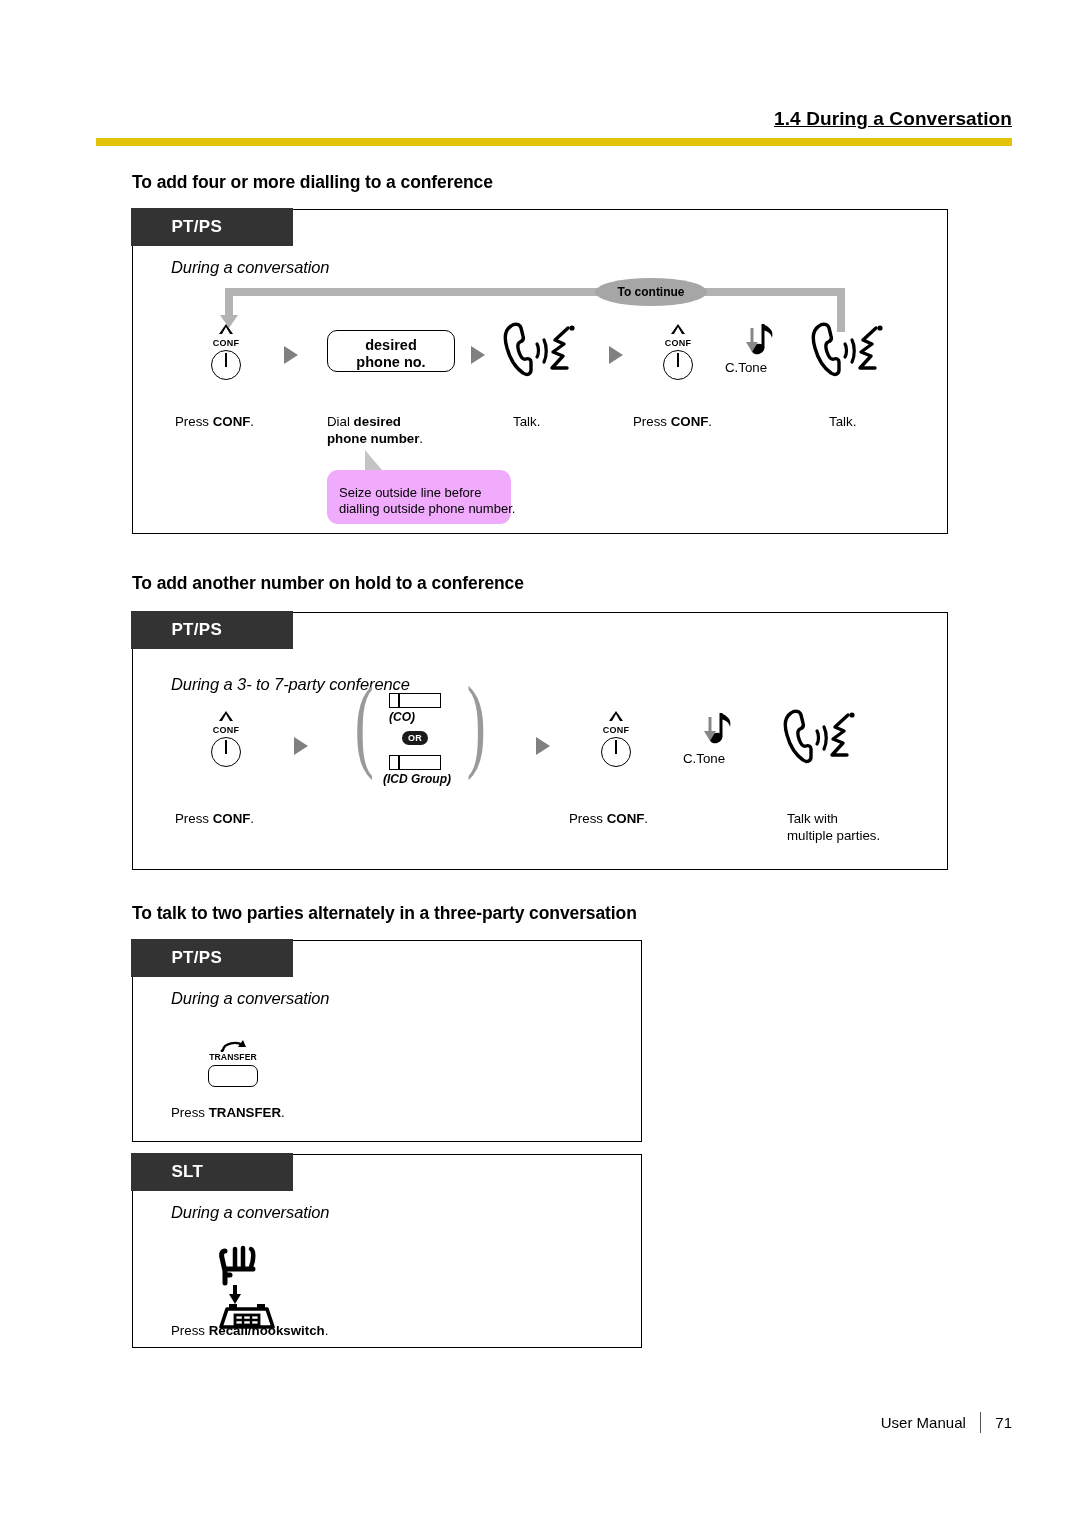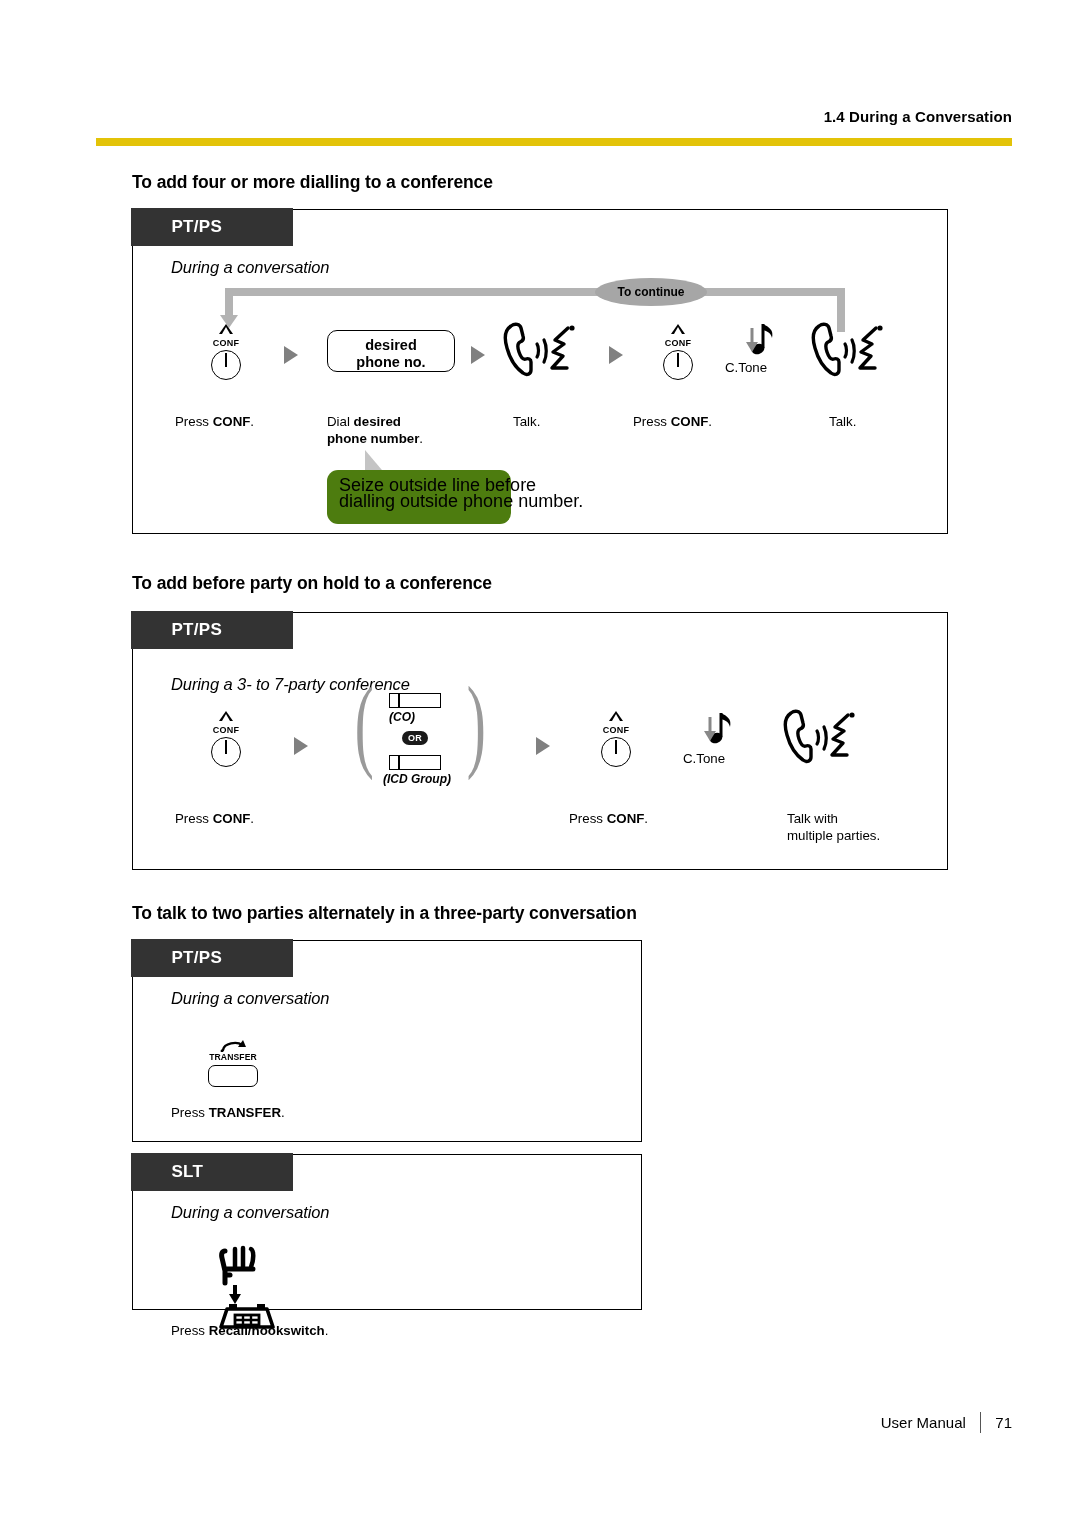--- a/index.html
+++ b/index.html
@@ -16,23 +16,24 @@
     overflow: hidden;
   }
 
   
   .page-header {
     position: absolute;
     left: 96px;
     top: 108px;
     width: 916px;
     text-align: right;
-    font-size: 15px;
+    font-size: 19px;
     font-weight: bold;
     letter-spacing: .1px;
+    text-decoration: underline;
   }
   .header-rule {
     position: absolute;
     left: 96px;
     top: 138px;
     width: 916px;
     height: 8px;
     background: #E3C308;
   }
 
@@ -50,21 +51,21 @@
   
   .diagram-box {
     position: absolute;
     border: 1.6px solid #000;
     background: #fff;
     box-sizing: border-box;
   }
   #box1 { left: 132px; top: 209px;  width: 816px; height: 325px; }
   #box2 { left: 132px; top: 612px;  width: 816px; height: 258px; }
   #box3 { left: 132px; top: 940px;  width: 510px; height: 202px; }
-  #box4 { left: 132px; top: 1154px; width: 510px; height: 156px; }
+  #box4 { left: 132px; top: 1154px; width: 510px; height: 194px; }
 
   .tag {
     position: absolute;
     left: -1.6px;
     top: -1.6px;
     width: 162px;
     height: 38px;
     background: #333333;
     color: #fff;
     font-size: 17px;
@@ -260,25 +261,25 @@
     border-radius: 50%;
     display: flex;
     align-items: center;
     justify-content: center;
     white-space: nowrap;
   }
 
   
   .callout {
     position: absolute;
-    background: #4d7c0f;
+    background: #f0abfc;
     border-radius: 11px;
-    font-size: 18px;
+    font-size: 13px;
     line-height: 16px;
-    padding: 7px 12px;
+    padding: 15px 12px;
     box-sizing: border-box;
     white-space: nowrap;
   }
   .callout-tail {
     position: absolute;
     width: 0; height: 0;
     border-left: 0 solid transparent;
     border-right: 22px solid transparent;
     border-bottom: 26px solid #c4c4c4;
   }
@@ -383,21 +384,21 @@
   </div>
   <div class="caption" style="left:696px; top:204px;">Talk.</div>
 
   <div class="callout-tail" style="left:232px; top:240px;"></div>
   <div class="callout" style="left:194px; top:260px; width:184px; height:54px;">
     <div>Seize outside line before</div>
     <div>dialling outside phone number.</div>
   </div>
 </div>
 
-<div class="section-title" id="sect2-title">To add before party on hold to a conference</div>
+<div class="section-title" id="sect2-title">To add another number on hold to a conference</div>
 
 <div class="diagram-box" id="box2">
   <div class="tag">PT/PS</div>
   <div class="subcaption" style="left:38px; top:48px;margin-top:14px;">During a 3- to 7-party conference</div>
 
   <div class="icon conf-icon" style="left:66px; top:96px;">
     <div class="press-tri"></div>
     <div class="conf-label">CONF</div>
     <div class="round-btn"></div>
   </div>

